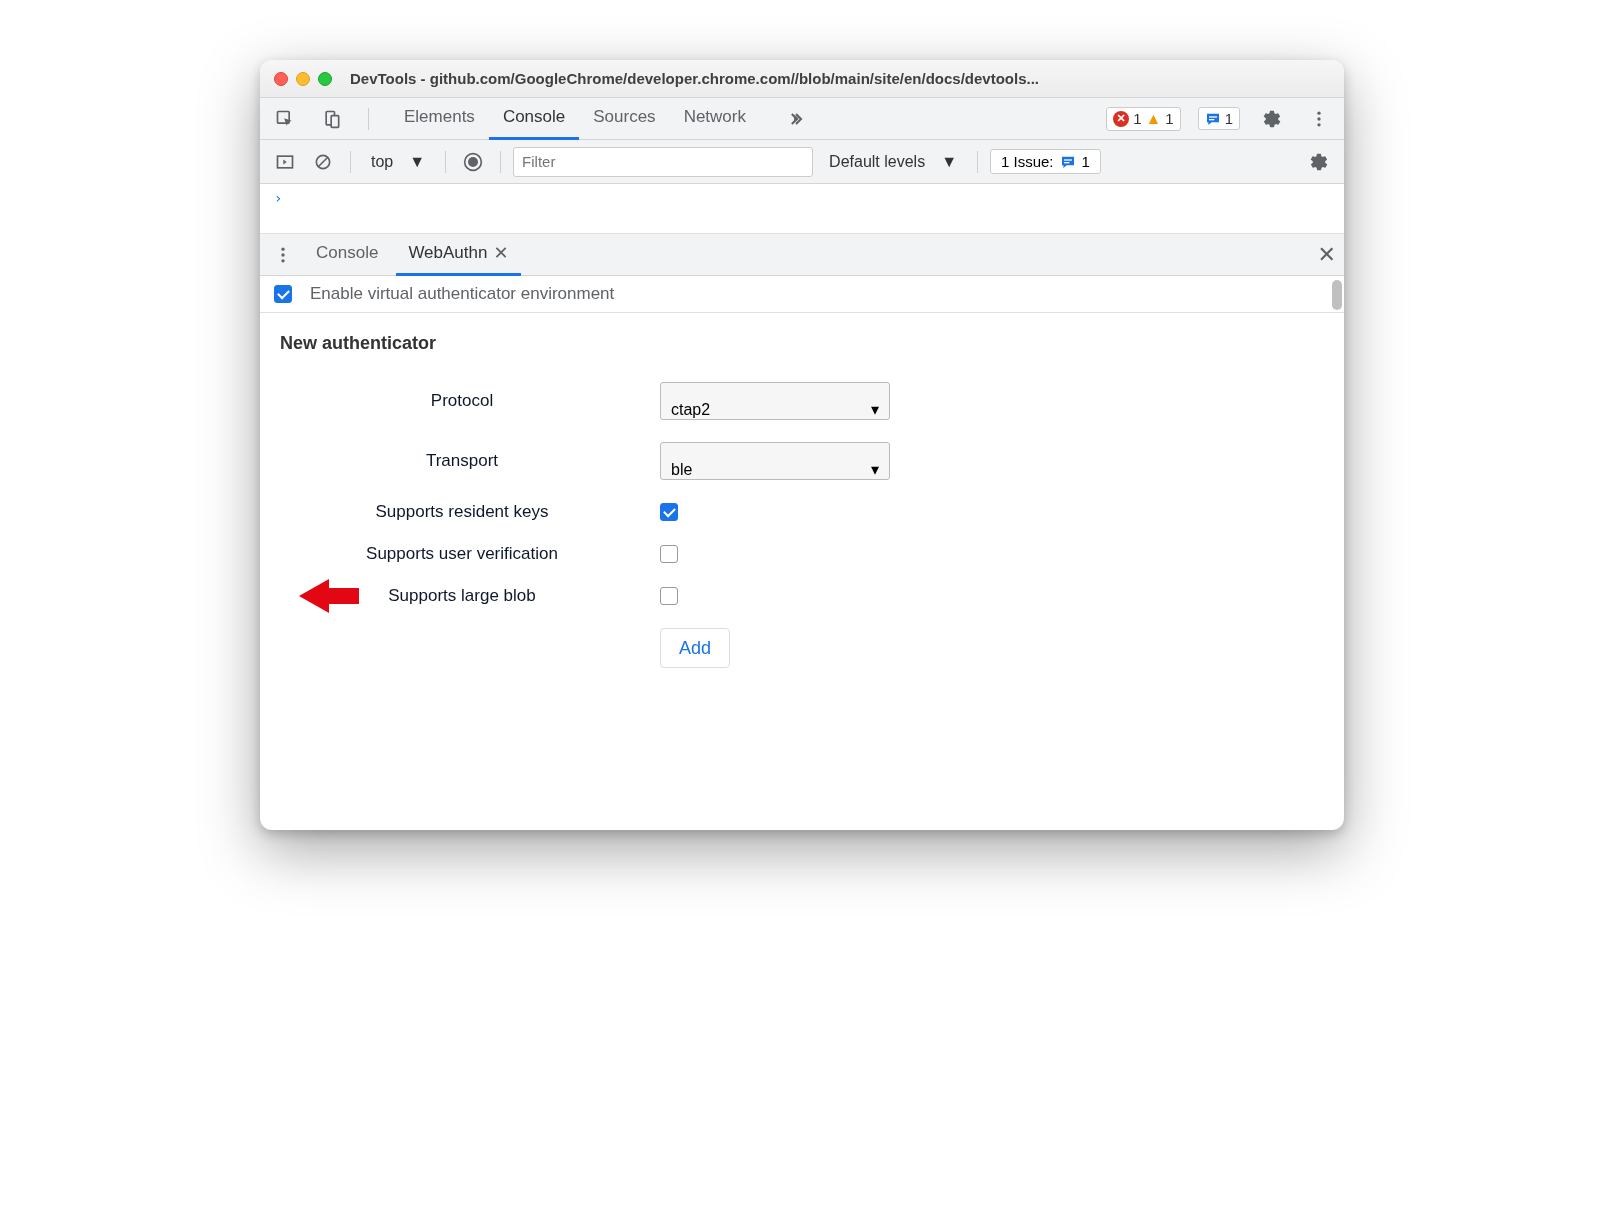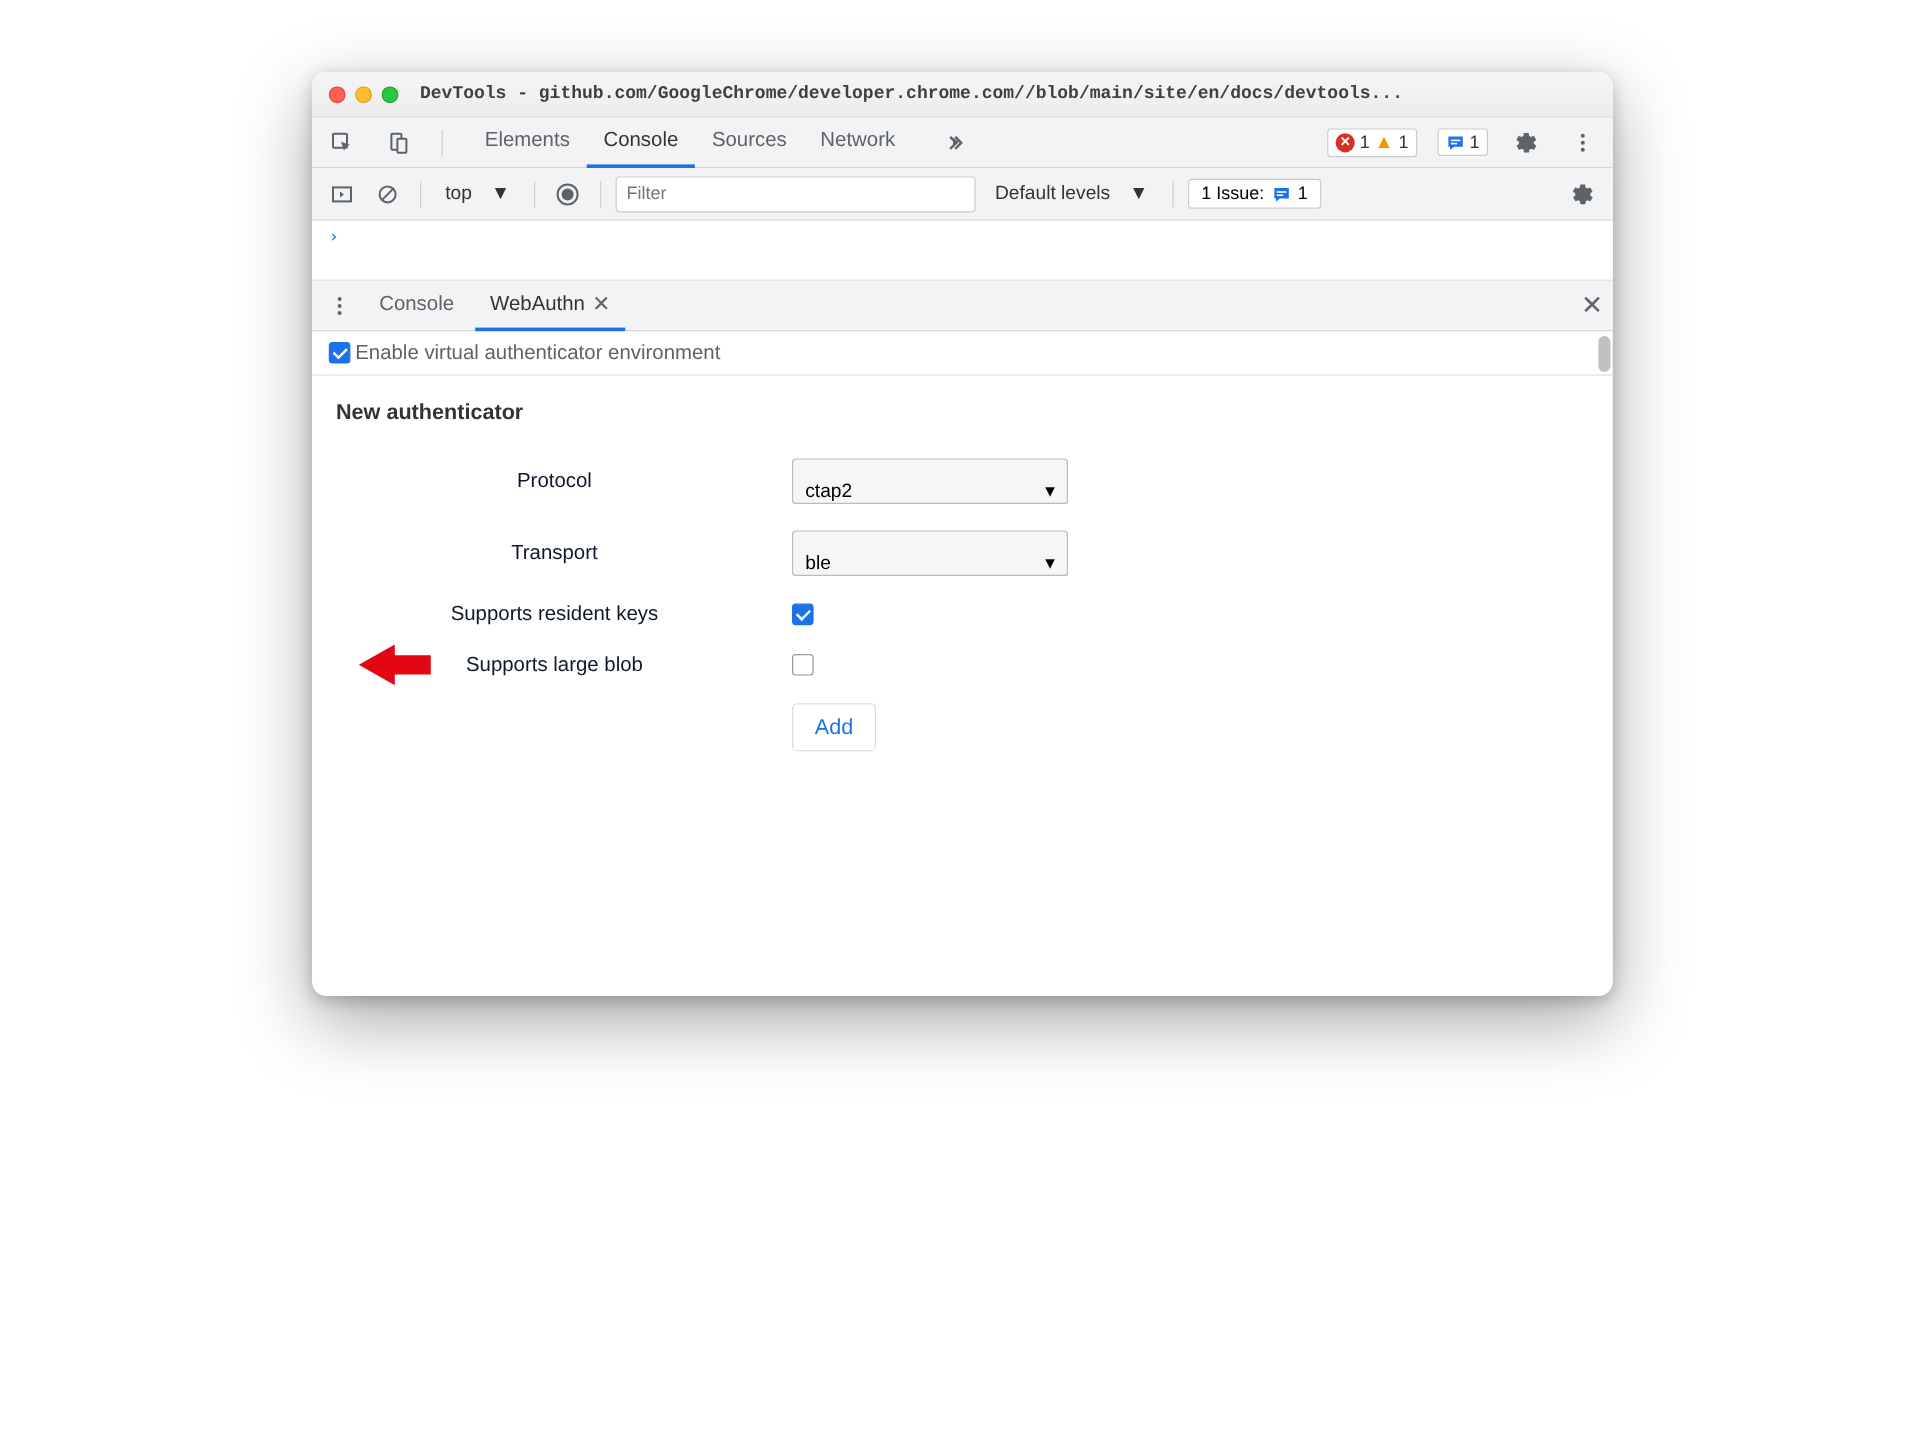--- a/index.html
+++ b/index.html
@@ -23,21 +23,20 @@
     position: relative;
   }
   .titlebar {
     height: 38px;
     background: linear-gradient(#f6f6f6, #ececec);
     border-bottom: 1px solid #d5d5d5;
     display: flex;
     align-items: center;
     padding: 0 14px;
     gap: 18px;
-    font-family: Liberation Mono, monospace;
   }
   .traffic { display: flex; gap: 8px; }
   .traffic .dot { width: 14px; height: 14px; border-radius: 50%; }
   .dot.red { background: #ff5f57; border: 1px solid #e0443e; }
   .dot.yellow { background: #febc2e; border: 1px solid #d6a222; }
   .dot.green { background: #28c840; border: 1px solid #1ea132; }
   .title {
     font-size: 15px;
     font-weight: 600;
     color: #404040;
@@ -153,21 +152,21 @@
   }
   .drawer-tab.active {
     color: #333;
     font-weight: 500;
     border-bottom: 3px solid #1a73e8;
   }
   .close-x { cursor:pointer; color:#5f6368; font-size:18px; }
   .enable-row {
     padding: 8px 14px;
     border-bottom: 1px solid #e0e0e0;
-    display: flex; align-items: center; gap: 4px;
+    display: flex; align-items: center; gap: 18px;
     font-size: 17px;
     color: #5f6368;
   }
   .checkbox {
     width: 18px; height: 18px;
     border: 1px solid #999;
     border-radius: 3px;
     display: inline-flex;
     align-items: center; justify-content: center;
     cursor: pointer;
@@ -400,20 +399,24 @@
         <span>ble</span>
         <span>▾</span>
       </div>
     </div>
 
     <div class="form-row">
       <div class="form-label">Supports resident keys</div>
       <span class="checkbox checked"></span>
     </div>
 
+    <div class="form-row">
+      <div class="form-label">Supports user verification</div>
+      <span class="checkbox"></span>
+    </div>
 
     <div class="form-row">
       <div class="form-label">Supports large blob</div>
       <span class="checkbox"></span>
       <svg class="red-arrow" viewBox="0 0 70 50" style="margin-left:14px;">
         <path d="M5 25 L35 8 L35 17 L65 17 L65 33 L35 33 L35 42 Z" fill="#e30613"></path>
       </svg>
     </div>
 
     <div class="form-row">

